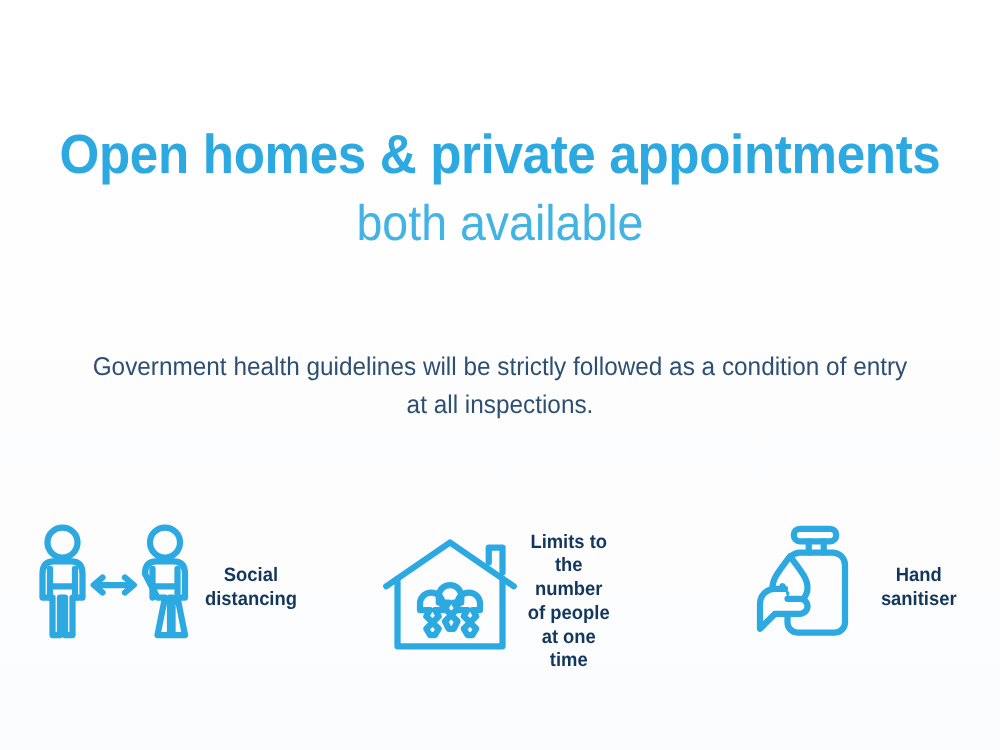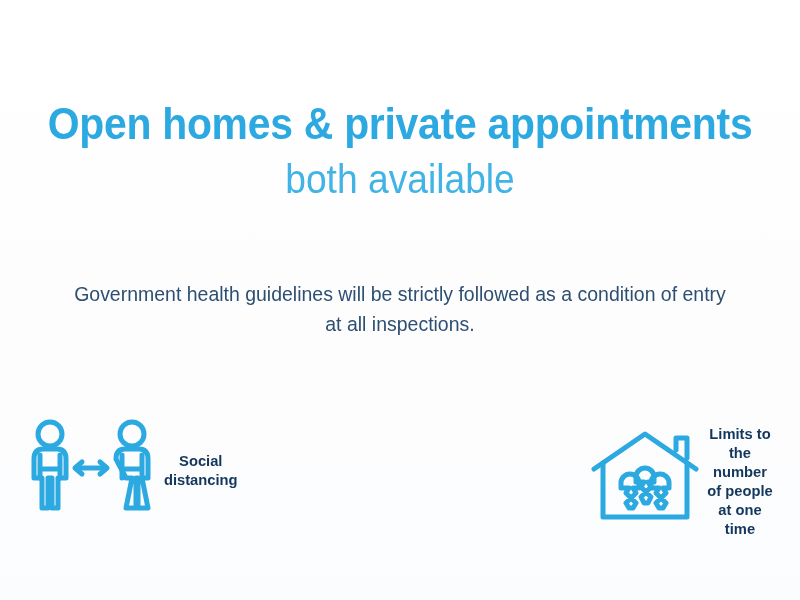--- a/index.html
+++ b/index.html
@@ -152,16 +152,33 @@
 
           <path d="M61 54 a9 9 0 0 1 18 0 v5 h-6 l3 5 l-5 5 l5 5 l-3 5 h-4 l-3 -5 l5 -5 l-5 -5 l3 -5 h-8 z"></path>
 
           <path d="M46 48 a9 9 0 0 1 18 0 v5 h-6 l3 5 l-5 5 l5 5 l-3 6 h-4 l-3 -6 l5 -5 l-5 -5 l3 -5 h-8 z"></path>
         </svg>
       </div>
       <div class="icon-caption">Limits to the number
 of people at one time</div>
     </div>
 
+    <div class="icon-cell">
+      <div class="icon-art">
+        <svg width="100" height="96" viewBox="0 0 100 96" fill="none" stroke="#2ba9e0" stroke-width="5" stroke-linecap="round" stroke-linejoin="round">
+
+          <path d="M50 6 h24 a4 4 0 0 1 0 10 h-24 a4 4 0 0 1 0 -10 z"></path>
+          <path d="M57 16 v9 M69 16 v9"></path>
+
+          <path d="M50 25 h26 a10 10 0 0 1 10 10 v46 a8 8 0 0 1 -8 8 h-30 a8 8 0 0 1 -8 -8 v-46 a10 10 0 0 1 10 -10 z"></path>
+
+          <path d="M42 28 c9 12 14 18 14 25 a14 14 0 0 1 -28 0 c0 -7 5 -13 14 -25 z" fill="#ffffff"></path>
+          <path d="M36 52 a6 6 0 0 0 3 6"></path>
+
+          <path d="M40 62 h10 a6 6 0 0 1 0 12 h-20 l-12 12 v-20 a12 12 0 0 1 12 -12 h8" fill="#ffffff"></path>
+        </svg>
+      </div>
+      <div class="icon-caption">Hand sanitiser</div>
+    </div>
 
 
   </div>
 </div>
 
 </body></html>

